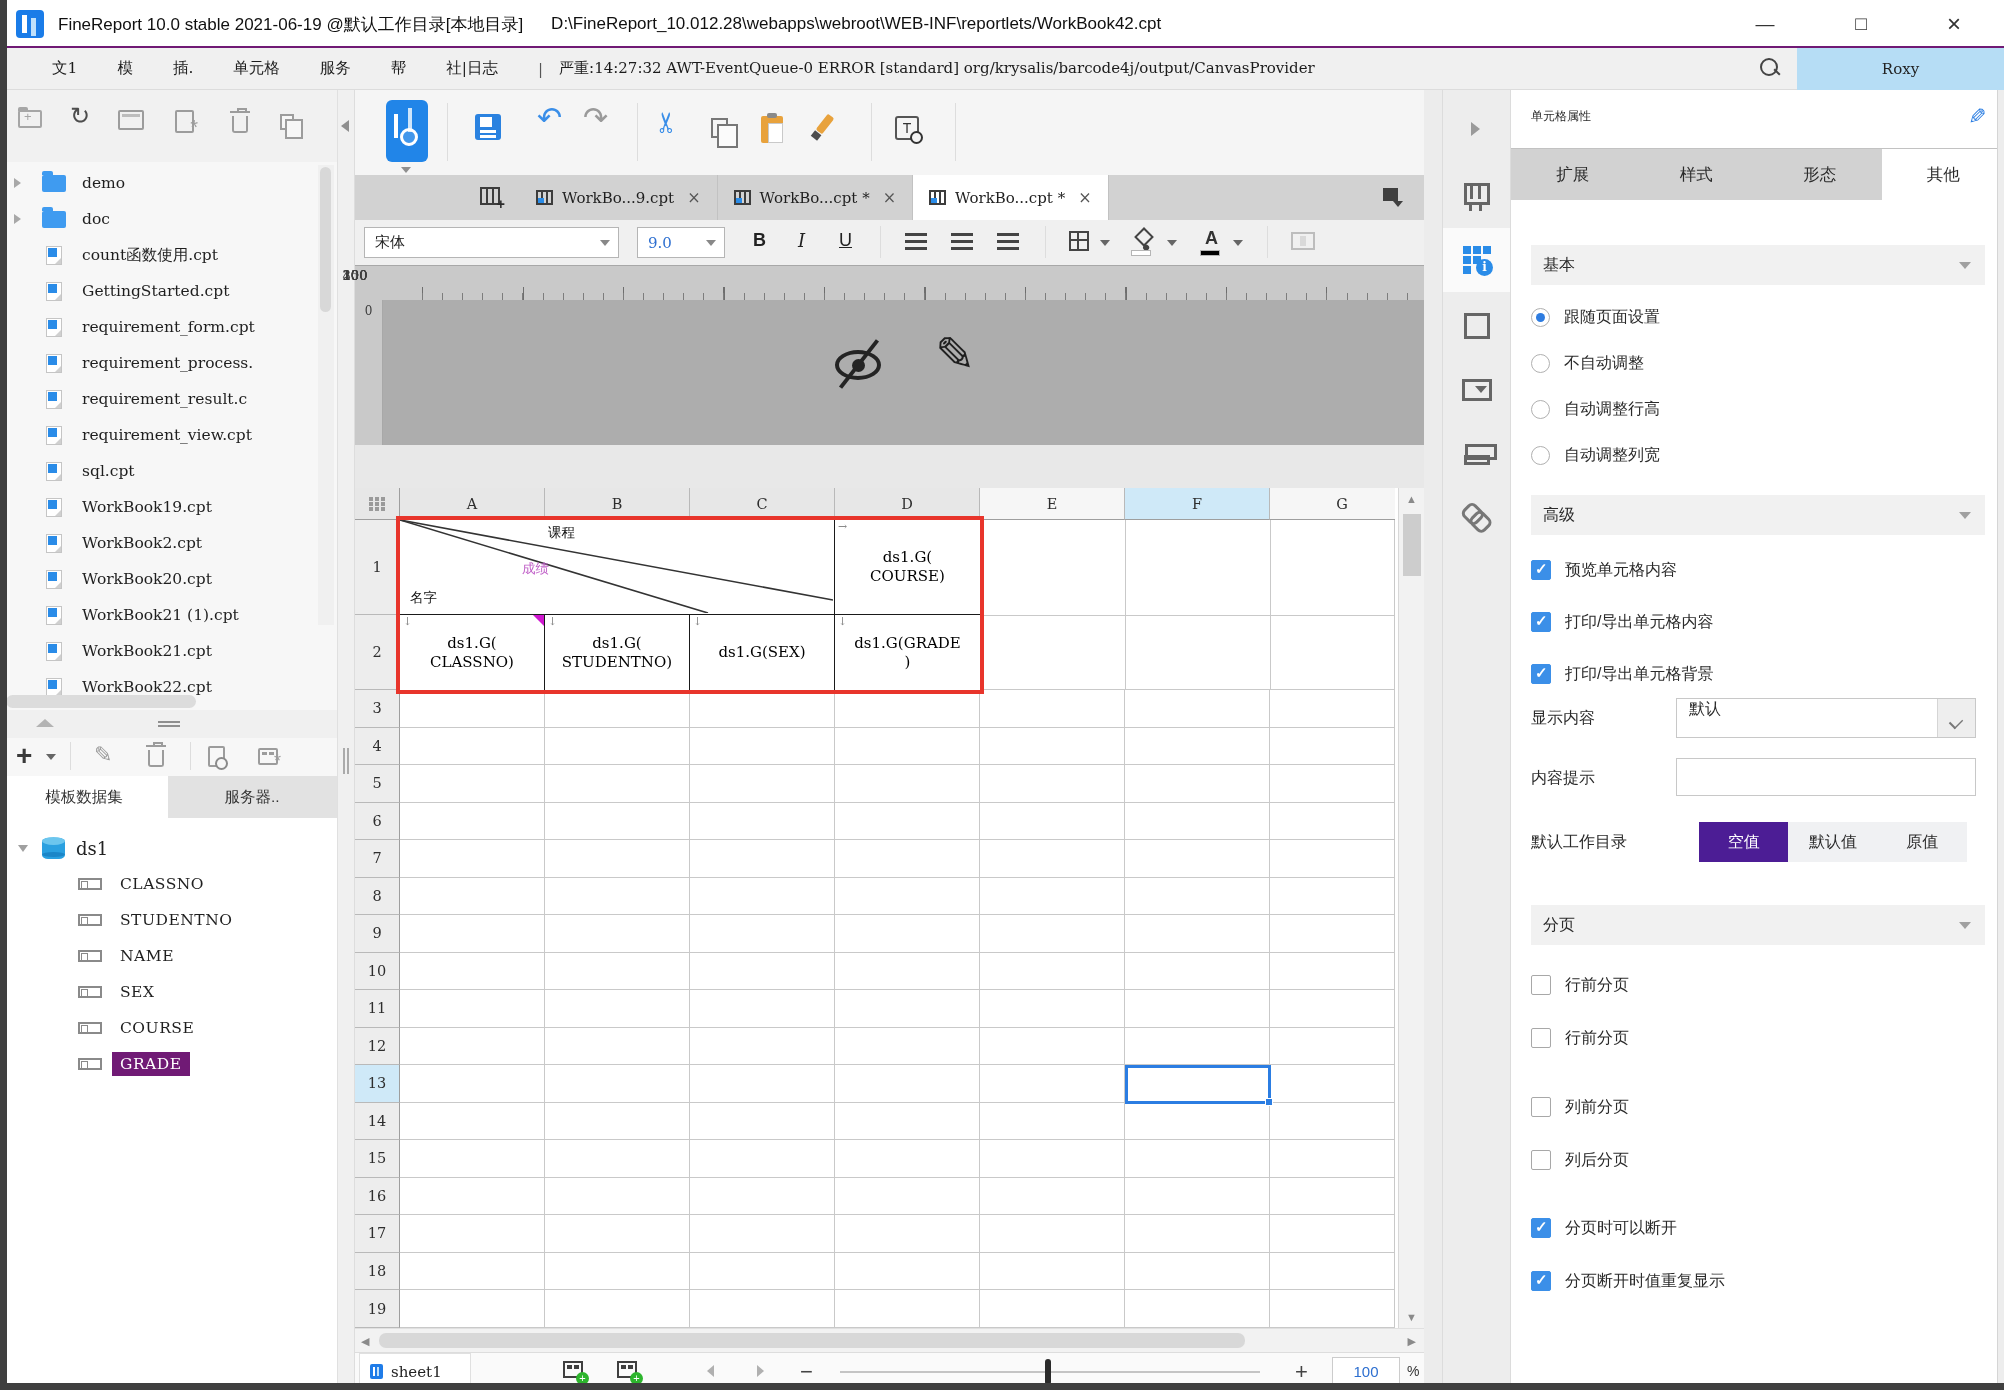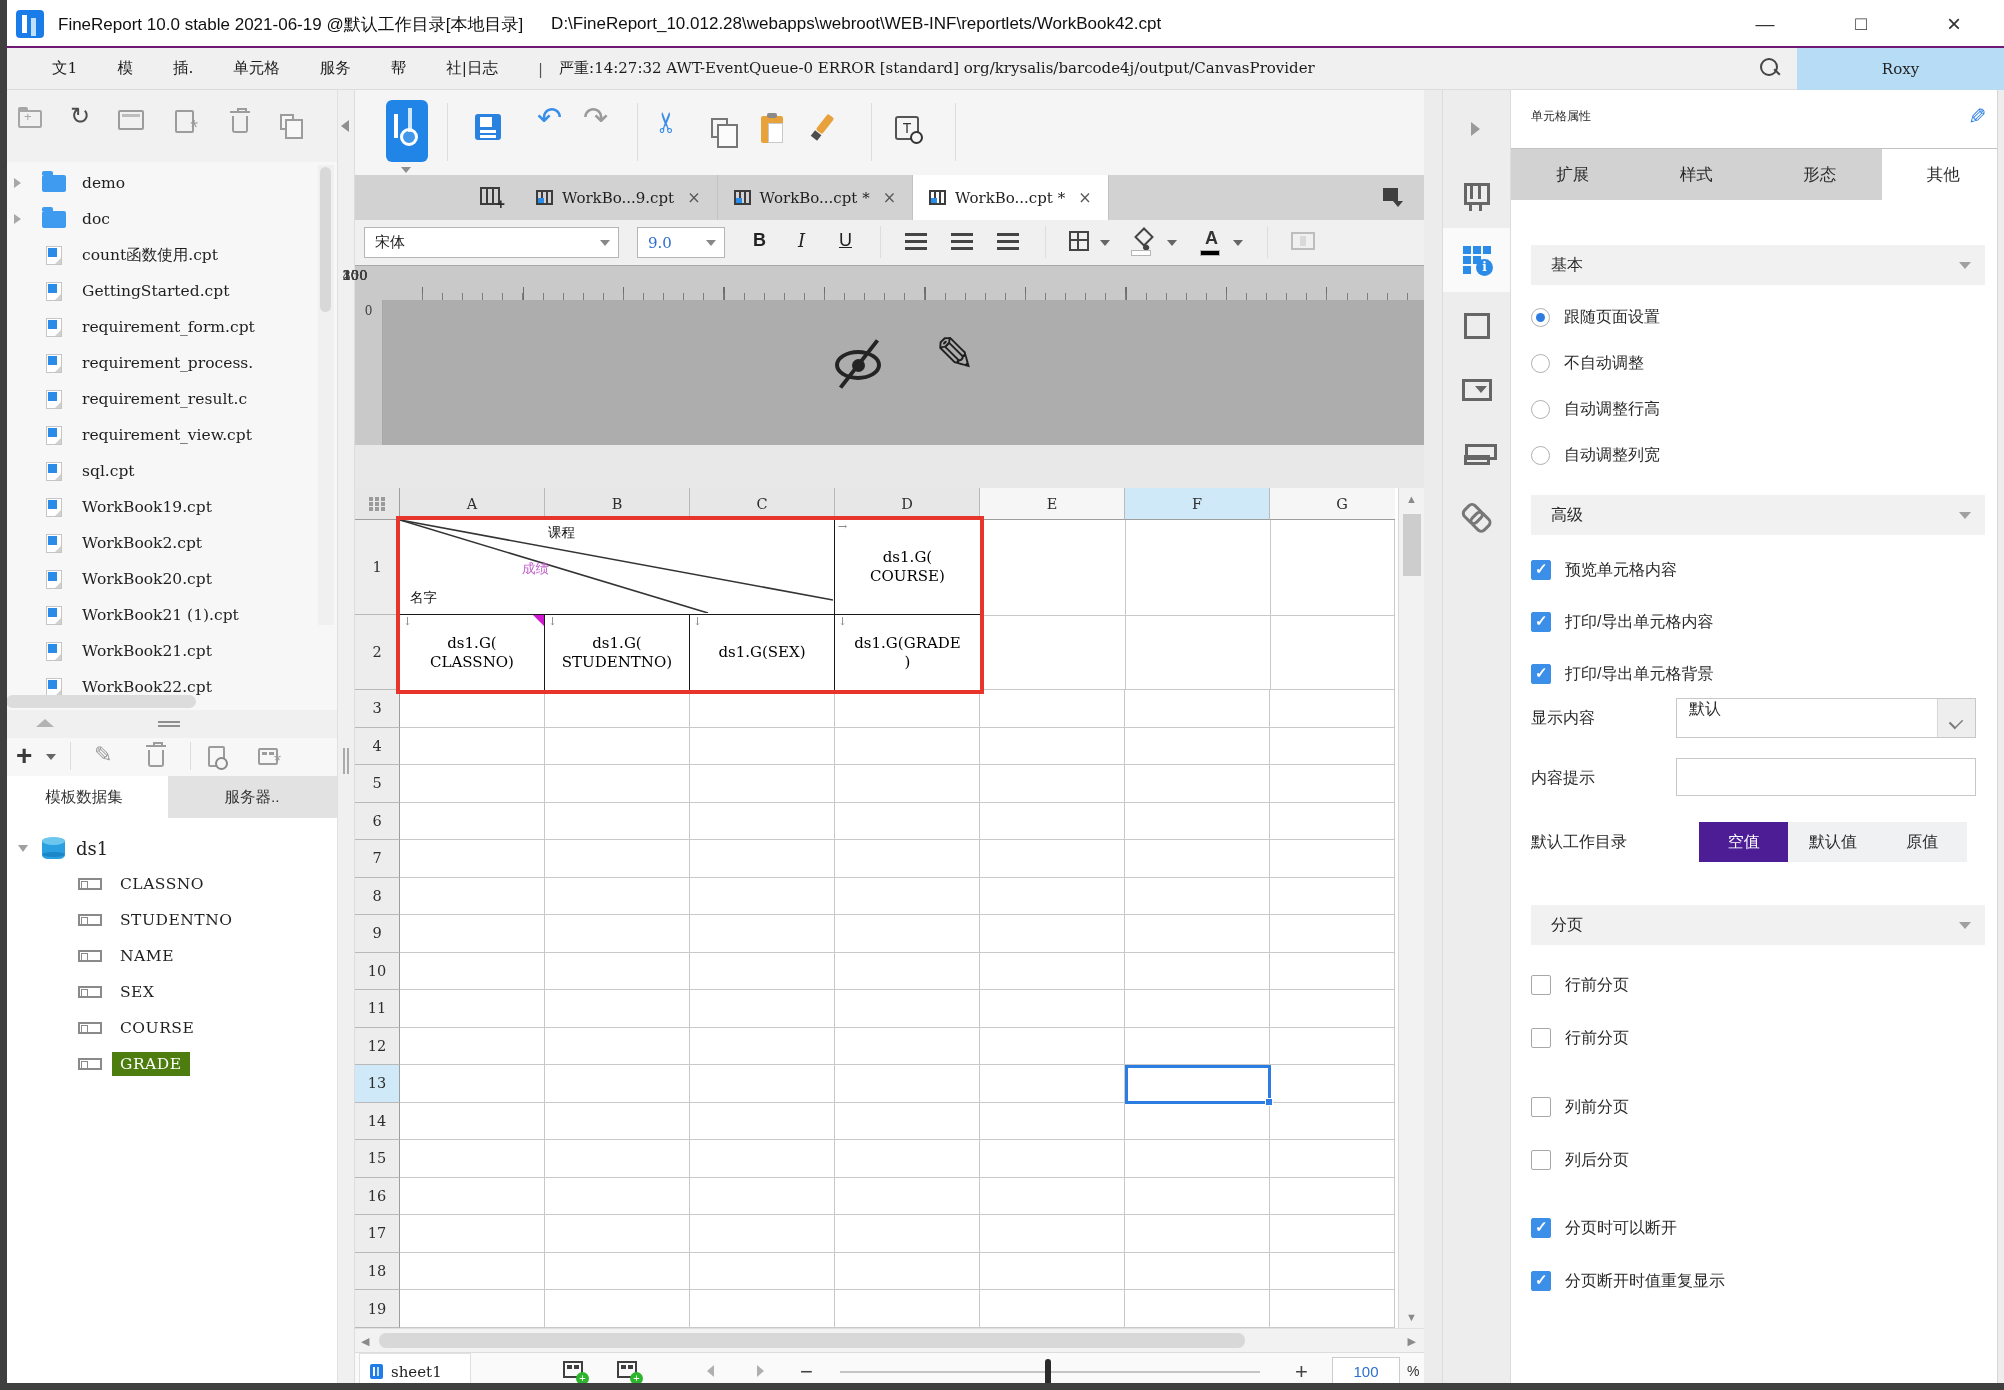--- a/index.html
+++ b/index.html
@@ -73,21 +73,21 @@
 .ds1row{position:relative;height:36px;display:flex;align-items:center}
 .darrow{position:absolute;left:18px;width:0;height:0;border-top:7px solid #a0a0a0;border-left:5px solid transparent;border-right:5px solid transparent}
 .cyl{position:absolute;left:42px;width:23px;height:21px;background:#2aa0e0;border-radius:6px/4px}
 .cyl::before{content:"";position:absolute;left:0;top:-1px;width:23px;height:8px;background:#6cc6ee;border-radius:50%}
 .cyl::after{content:"";position:absolute;left:0;bottom:2px;width:23px;height:5px;background:#1b86c8;border-radius:50%}
 .dsname{position:absolute;left:76px;font-size:18px;color:#222}
 .dsfield{position:relative;height:36px;display:flex;align-items:center}
 .fieldicon{position:absolute;left:78px;width:24px;height:12px;border:2px solid #8a8a8a;background:#fff}
 .fieldicon::before{content:"";position:absolute;left:1px;top:1px;width:5px;height:6px;border:1px solid #8a8a8a}
 .dsfield .lbl{position:absolute;left:112px;font-size:15.5px;color:#1f1f1f;letter-spacing:.5px;padding:3px 8px}
-.dsfield.selected .lbl{background:#4d7c0f;color:#fff}
+.dsfield.selected .lbl{background:#701a75;color:#fff}
 
 .lpdivider{left:337px;top:90px;width:18px;height:1300px;background:#f0f0f0;border-left:1px solid #e0e0e0;border-right:1px solid #ddd}
 .collapseL{position:absolute;left:3px;top:30px;width:0;height:0;border-right:8px solid #8f8f8f;border-top:6px solid transparent;border-bottom:6px solid transparent}
 .dividergrip{position:absolute;left:5px;top:658px;width:6px;height:26px;border-left:2px solid #aaa;border-right:2px solid #aaa}
 
 .center{left:355px;top:90px;width:1069px;height:1300px;background:#fff}
 .toolbar1{left:0;top:0;width:1069px;height:85px;background:#f5f5f5}
 .bluebtn{left:31px;top:10px;width:42px;height:62px;background:#2185e8;border-radius:6px}
 .bluebtn::before{content:"";position:absolute;left:8px;top:14px;width:4px;height:24px;background:#fff;box-shadow:7px 8px 0 -2px #fff,14px -6px 0 #cfe6fb}
 .bluebtn::after{content:"";position:absolute;left:14px;top:28px;width:12px;height:12px;border:3px solid #fff;border-radius:50%;background:rgba(255,255,255,.15)}
@@ -229,21 +229,21 @@
 .sq-cond::before{content:"";position:absolute;left:-2px;top:-14px;width:26px;height:10px;border:3px solid #666}
 .sq-link{position:relative;width:30px;height:30px;transform:rotate(45deg)}
 .sq-link::before{content:"";position:absolute;left:2px;top:9px;width:14px;height:12px;border:3px solid #777;border-radius:6px}
 .sq-link::after{content:"";position:absolute;left:13px;top:9px;width:14px;height:12px;border:3px solid #777;border-radius:6px}
 .rightpanel{left:1510px;top:90px;width:494px;height:1300px;background:#fff;border-left:1px solid #dcdcdc}
 .rp-title{position:absolute;left:20px;top:18px;font-size:12px;color:#2b2b2b}
 .rp-edit{position:absolute;right:18px;top:14px;font-size:22px;color:#2a7de2;transform:scaleX(-1);font-family:"DejaVu Sans",sans-serif}
 .rp-tabs{position:absolute;left:0;top:58px;width:494px;height:52px;background:#d2d2d2;display:flex;border-top:1px solid #c2c2c2}
 .rp-tab{flex:1;display:flex;align-items:center;justify-content:center;font-size:16.5px;color:#2b2b2b}
 .rp-tab.active{background:#fff}
-.sect{position:absolute;left:20px;width:454px;height:40px;background:#f1f1f1;display:flex;align-items:center;padding-left:20px;font-size:16px;color:#2b2b2b}
+.sect{position:absolute;left:20px;width:454px;height:40px;background:#f1f1f1;display:flex;align-items:center;padding-left:12px;font-size:16px;color:#2b2b2b}
 .sect .sv{position:absolute;right:14px;width:0;height:0;border-top:7px solid #a0a0a0;border-left:6px solid transparent;border-right:6px solid transparent}
 .radiorow{position:absolute;left:20px;height:30px;display:flex;align-items:center;gap:14px;font-size:16px;color:#2b2b2b}
 .rdot{width:19px;height:19px;border:1px solid #b0b0b0;border-radius:50%;background:#fff;position:relative;flex:0 0 auto}
 .radiorow.checked .rdot::after{content:"";position:absolute;left:4px;top:4px;width:9px;height:9px;background:#2e7ce0;border-radius:50%}
 .checkrow{position:absolute;left:20px;height:30px;display:flex;align-items:center;gap:14px;font-size:16px;color:#2b2b2b}
 .cbox{width:20px;height:20px;border:1px solid #a8a8a8;background:#fff;border-radius:2px;position:relative;flex:0 0 auto}
 .checkrow.checked .cbox{background:#3b8fe8;border-color:#3b8fe8}
 .checkrow.checked .cbox::after{content:"✓";position:absolute;left:3px;top:-1px;color:#fff;font-size:15px;font-weight:700}
 .rp-label{position:absolute;left:20px;font-size:16px;color:#2b2b2b}
 .rp-combo{position:absolute;left:165px;width:300px;height:40px;background:#fff;border:1px solid #c8c8c8;display:flex;align-items:flex-start;padding-left:12px;font-size:16px;color:#2b2b2b}

